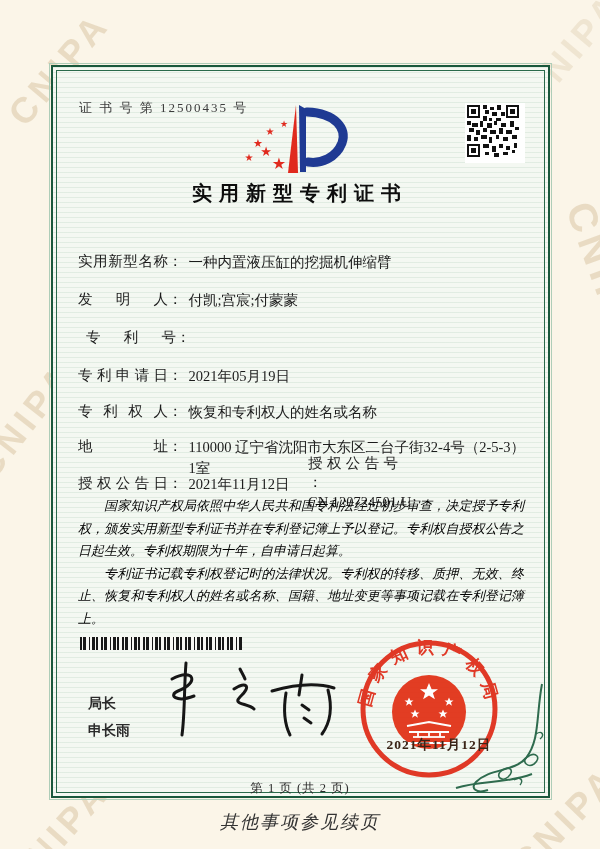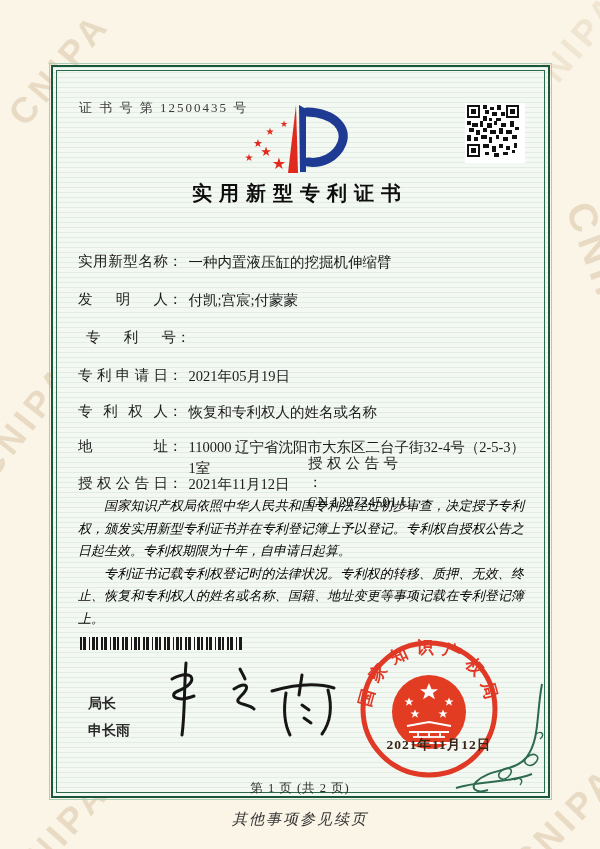--- a/index.html
+++ b/index.html
@@ -40,21 +40,21 @@
              font-weight:bold;font-size:14px;color:#2b2b2b;line-height:1.9;}
   .signature{position:absolute;left:152px;top:655px;width:195px;height:90px;}
   
   .seal{position:absolute;left:356px;top:636px;width:146px;height:146px;}
   .seal svg{opacity:.95;}
   .seal-date{position:absolute;left:366px;top:736px;width:146px;text-align:center;font-size:13.5px;
              letter-spacing:1px;color:#3a2417;font-weight:bold;}
   .flourish{position:absolute;left:452px;top:682px;width:96px;height:112px;}
   
   .pageno{position:absolute;left:0;top:780px;width:600px;text-align:center;font-size:12.5px;color:#2a2a2a;letter-spacing:1px;}
-  .note{position:absolute;left:0;top:810px;width:600px;text-align:center;font-size:15px;color:#333;
+  .note{position:absolute;left:0;top:810px;width:600px;text-align:center;font-size:18px;color:#333;
         font-style:italic;letter-spacing:2px;}
 </style>
 </head>
 <body>
 
 <div class="page">
 
   <div class="wm" style="left:-8px;top:48px;transform:rotate(-50deg);">CNIPA</div>
   <div class="wm" style="left:300px;top:262px;transform:rotate(52deg);font-size:40px;color:rgba(214,196,160,.30);">CNIPA</div>
   <div class="wm" style="left:530px;top:250px;transform:rotate(70deg);font-size:40px;">CNIPA</div>

